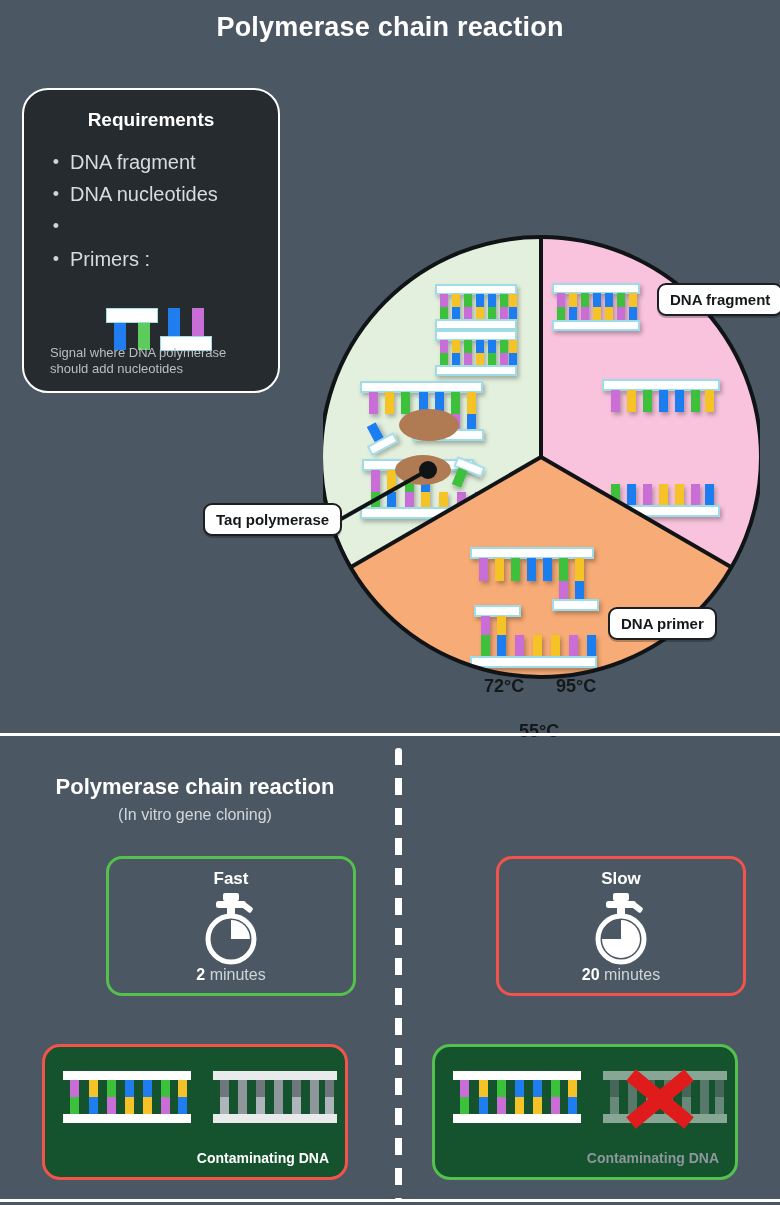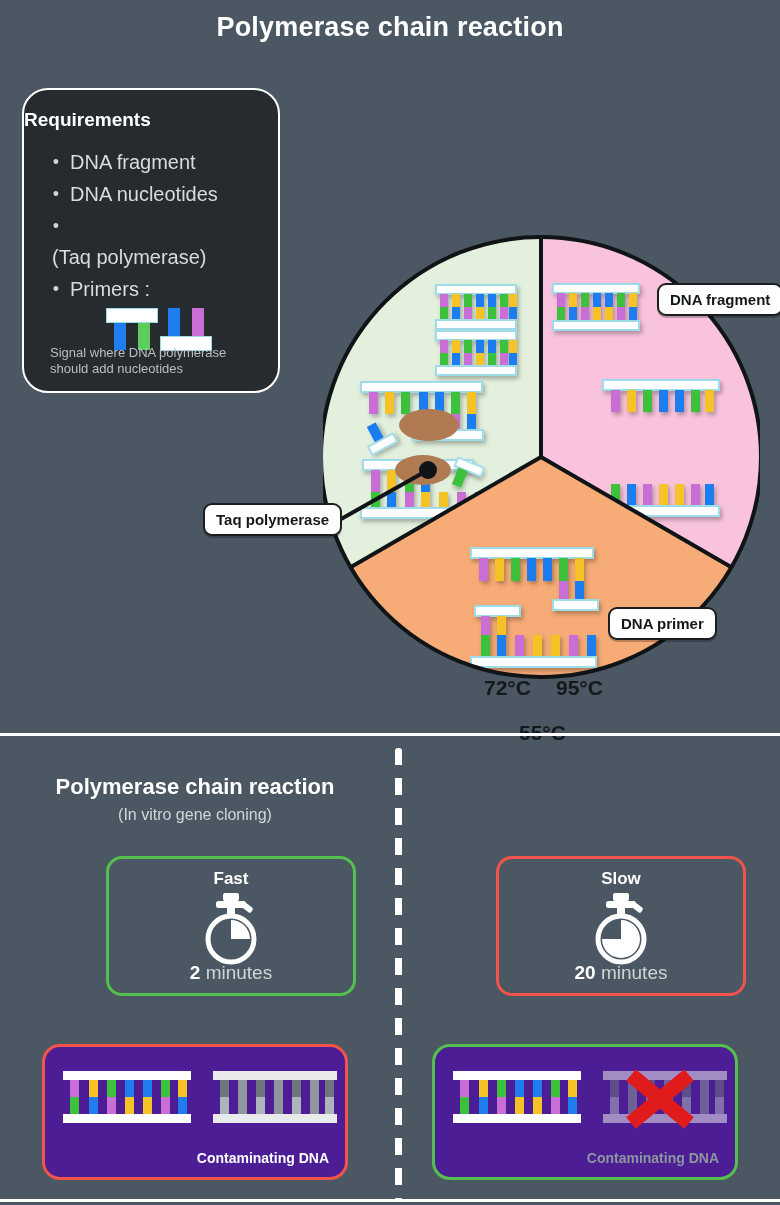--- a/index.html
+++ b/index.html
@@ -19,21 +19,21 @@
     font-size:27px;font-weight:bold;letter-spacing:.2px;
   }
 
   
   .req-card{
     position:absolute;left:22px;top:88px;width:258px;height:305px;
     background:#252b2e;border:2.5px solid #ffffff;border-radius:26px;
     box-sizing:border-box;
   }
   .req-title{
-    position:absolute;top:19px;left:0;width:100%;
+    position:absolute;top:19px;left:0;width:100%;text-align:center;
     color:#ffffff;font-size:19px;font-weight:bold;
   }
   .req-list{position:absolute;top:58px;left:0;width:100%;}
   .req-row{display:flex;align-items:flex-start;padding:0 0 0 18px;margin-bottom:4px;}
   .req-bullet{color:#cfd4d6;font-size:18px;width:28px;flex:none;text-align:center;line-height:28px;}
   .req-text{color:#d8dcdd;font-size:20px;line-height:28px;font-weight:300;}
   .req-sub{color:#d8dcdd;font-size:20px;line-height:26px;font-weight:300;padding-left:28px;}
   .req-caption{
     position:absolute;left:26px;bottom:14px;width:215px;
     color:#b9bfc2;font-size:13px;line-height:16px;
@@ -41,21 +41,21 @@
 
   
   .primer-demo{position:absolute;left:82px;top:218px;width:120px;height:46px;}
   .pd-bar{position:absolute;background:#ffffff;border:1.5px solid #9fdcea;box-sizing:border-box;}
   .pd-leg{position:absolute;}
 
   
   .pie-wrap{position:absolute;left:323px;top:232px;width:437px;height:450px;}
   .pie-svg{position:absolute;left:0;top:0;}
   .temp{
-    position:absolute;color:#15181a;font-weight:bold;font-size:21px;
+    position:absolute;color:#15181a;font-weight:bold;font-size:18px;
   }
   .t72{left:161px;top:444px;}
   .t95{left:233px;top:444px;}
   .t55{left:196px;top:489px;}
 
   
   .callout{
     position:absolute;background:#ffffff;border:2.5px solid #1b1f22;border-radius:9px;
     color:#15181a;font-weight:bold;font-size:15px;
     padding:6px 11px;white-space:nowrap;box-sizing:border-box;
@@ -92,28 +92,28 @@
     border-radius:16px;box-sizing:border-box;background:#4b5863;margin-left:36px;
   }
   .speed-box.green{border:3px solid #54c14e;}
   .speed-box.red{border:3px solid #f2544b;}
   .speed-label{
     position:absolute;top:10px;left:0;width:100%;text-align:center;
     color:#ffffff;font-size:17px;font-weight:bold;
   }
   .speed-time{
     position:absolute;bottom:9px;left:0;width:100%;text-align:center;
-    color:#cfd4d6;font-size:19px;
+    color:#cfd4d6;font-size:16px;
   }
   .speed-time b{color:#ffffff;font-weight:bold;}
   .watch{position:absolute;top:34px;left:50%;margin-left:-33px;}
 
   .dna-box{
     position:absolute;top:296px;left:42px;width:306px;height:136px;
-    border-radius:18px;box-sizing:border-box;background:#4c1d95;
+    border-radius:18px;box-sizing:border-box;background:#14532d;
   }
   .dna-box.green{border:3px solid #54c14e;}
   .dna-box.red{border:3px solid #f2544b;}
   .contam-label{
     position:absolute;bottom:11px;right:16px;font-size:14px;font-weight:bold;
   }
   .contam-label.bright{color:#ffffff;}
   .contam-label.dim{color:#8d979d;}
 </style>
 </head>
@@ -131,21 +131,20 @@
         <span class="req-bullet">•</span>
         <span class="req-text">DNA fragment</span>
       </div>
       <div class="req-row">
         <span class="req-bullet">•</span>
         <span class="req-text">DNA nucleotides</span>
       </div>
       <div class="req-row">
         <span class="req-bullet">•</span>
       </div>
-      <div class="req-sub">(Taq polymerase)</div>
       <div class="req-row" style="margin-top:5px;">
         <span class="req-bullet">•</span>
         <span class="req-text">Primers :</span>
       </div>
     </div>
 
     <div class="primer-demo">
       <div class="pd-bar" style="left:0;top:0;width:52px;height:15px;"></div>
       <div class="pd-leg" style="left:8px;top:15px;width:12px;height:27px;background:#1f7df0;"></div>
       <div class="pd-leg" style="left:32px;top:15px;width:12px;height:27px;background:#5ccc5c;"></div>

